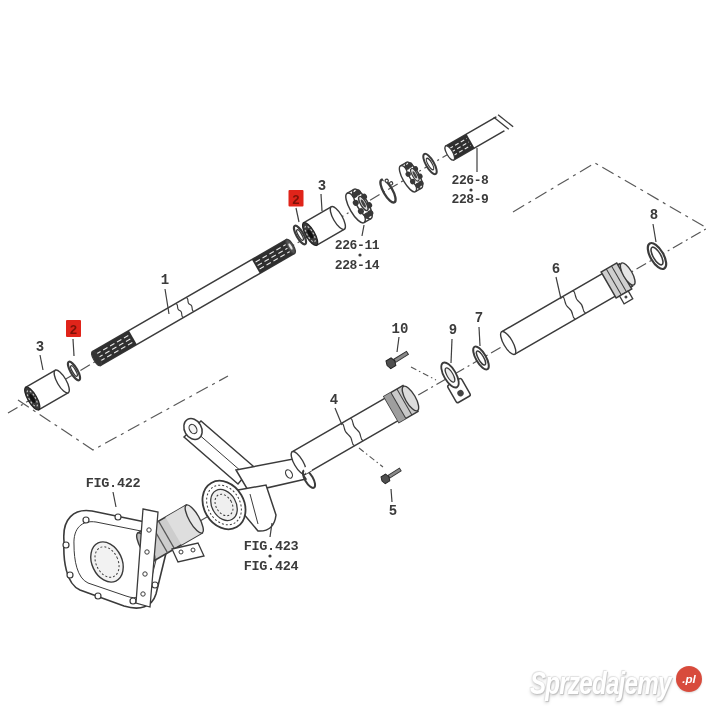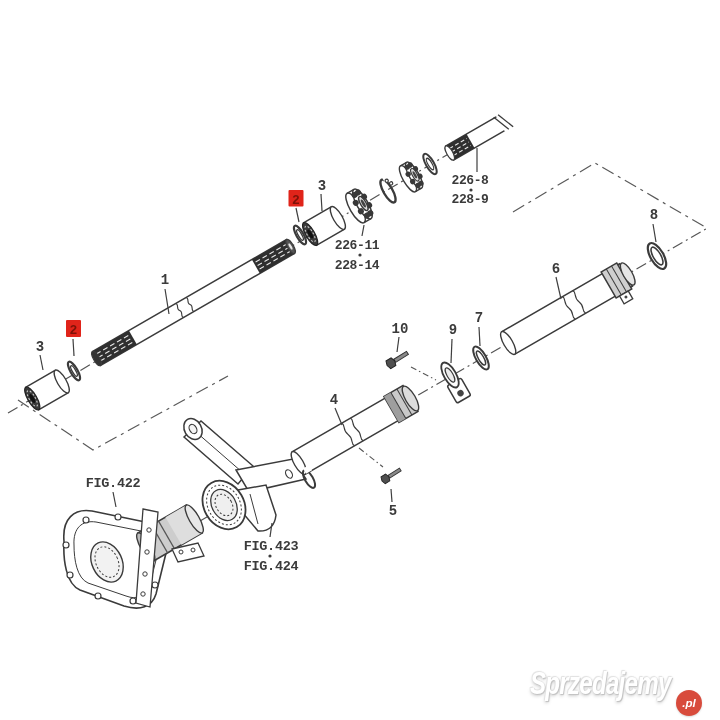--- a/index.html
+++ b/index.html
@@ -9,21 +9,21 @@
   .lbl{font-size:14px;font-weight:700;fill:#3b3b3b;}
   .ref{font-size:13px;font-weight:700;fill:#3b3b3b;letter-spacing:-0.4px;}
   .fig{font-size:13.5px;font-weight:700;fill:#3b3b3b;letter-spacing:-0.3px;}
   .badge-num{font-size:13px;font-weight:700;}
   .wm{position:absolute;left:530px;top:664px;width:180px;height:46px;font-style:italic;}
   .wm-text{display:inline-block;font-weight:700;font-size:31px;line-height:40px;color:#ffffff;
            transform:scaleX(.78);transform-origin:left center;letter-spacing:-1px;
            text-shadow:1px 1px 1px #c2c2c2,-1px -1px 1px #e2e2e2,0 2px 4px #cccccc,0 0 2px #d5d5d5;}
   .wm-badge{position:absolute;left:146px;top:2px;width:26px;height:26px;border-radius:50%;
             background:#d84b3c;color:#ffffff;font-weight:700;font-size:11.5px;line-height:26px;
-            text-align:center;box-shadow:0 1px 2px rgba(0,0,0,.15);margin-top:24px;}
+            text-align:center;box-shadow:0 1px 2px rgba(0,0,0,.15);}
 </style>
 </head>
 <body>
 
 <div class="stage">
 <svg width="720" height="720" viewBox="0 0 720 720">
 
   <path d="M8,413 L503,122" fill="none" stroke="#555" stroke-width="1.2" stroke-dasharray="11 4 2 4"></path>
   <path d="M200,521 L706,229" fill="none" stroke="#555" stroke-width="1.2" stroke-dasharray="11 4 2 4"></path>
   <path d="M18,400 L93,450 L228,376" fill="none" stroke="#5a5a5a" stroke-width="1.2" stroke-dasharray="13 5 3 5"></path>

